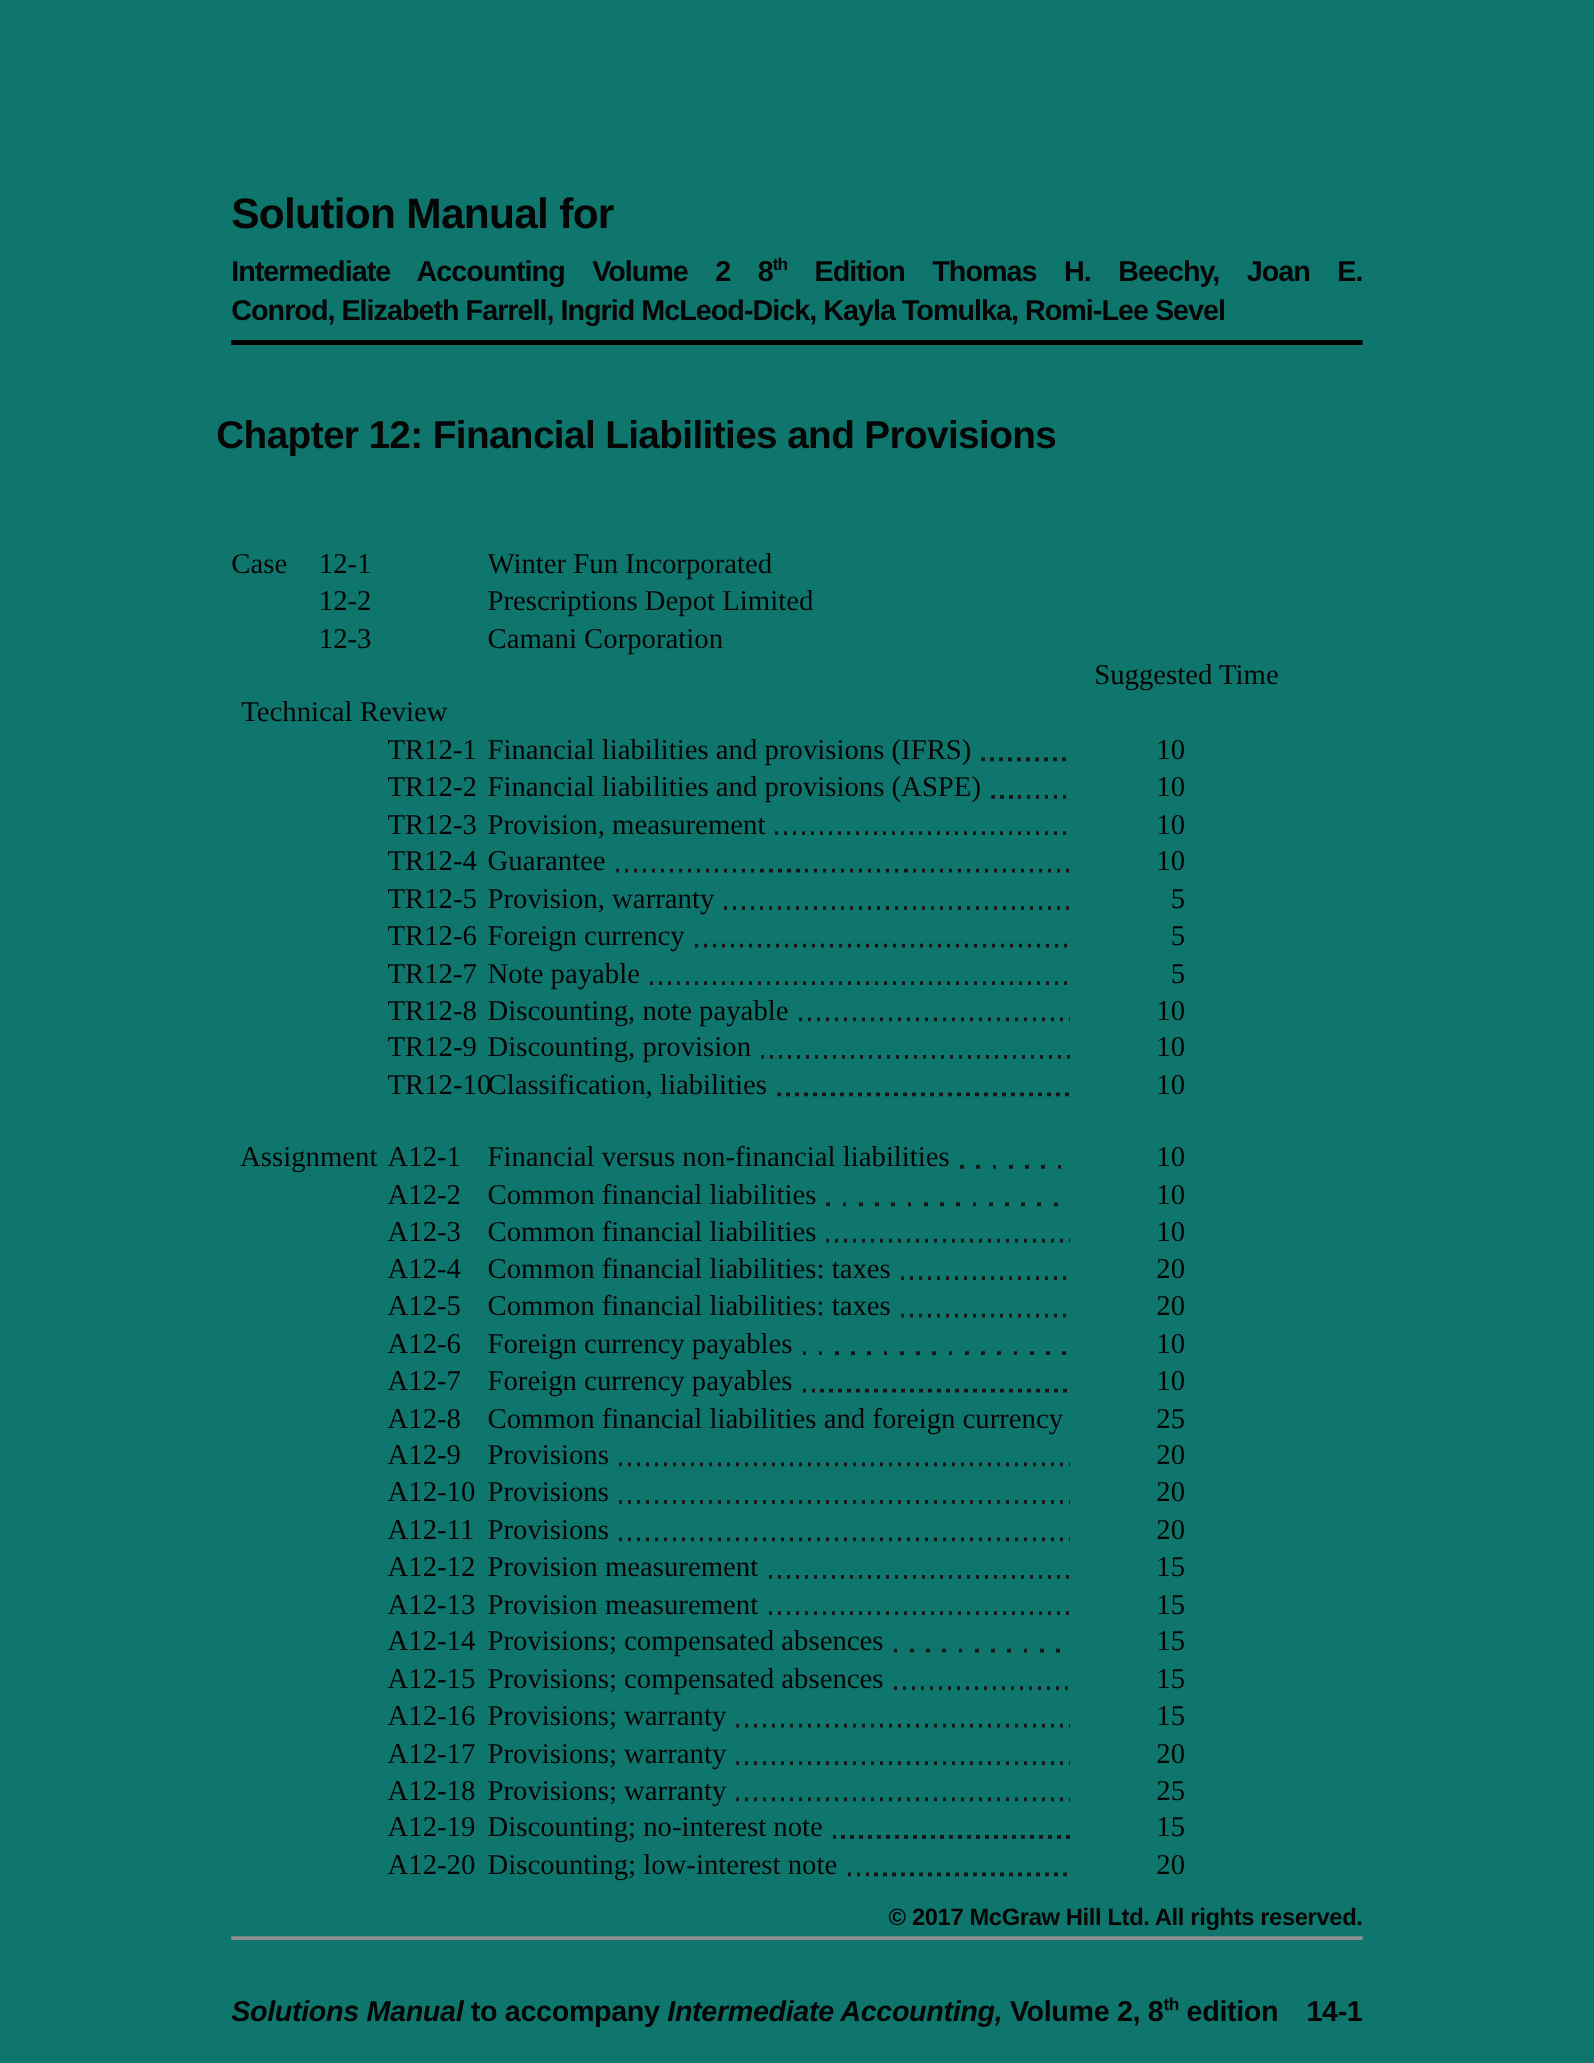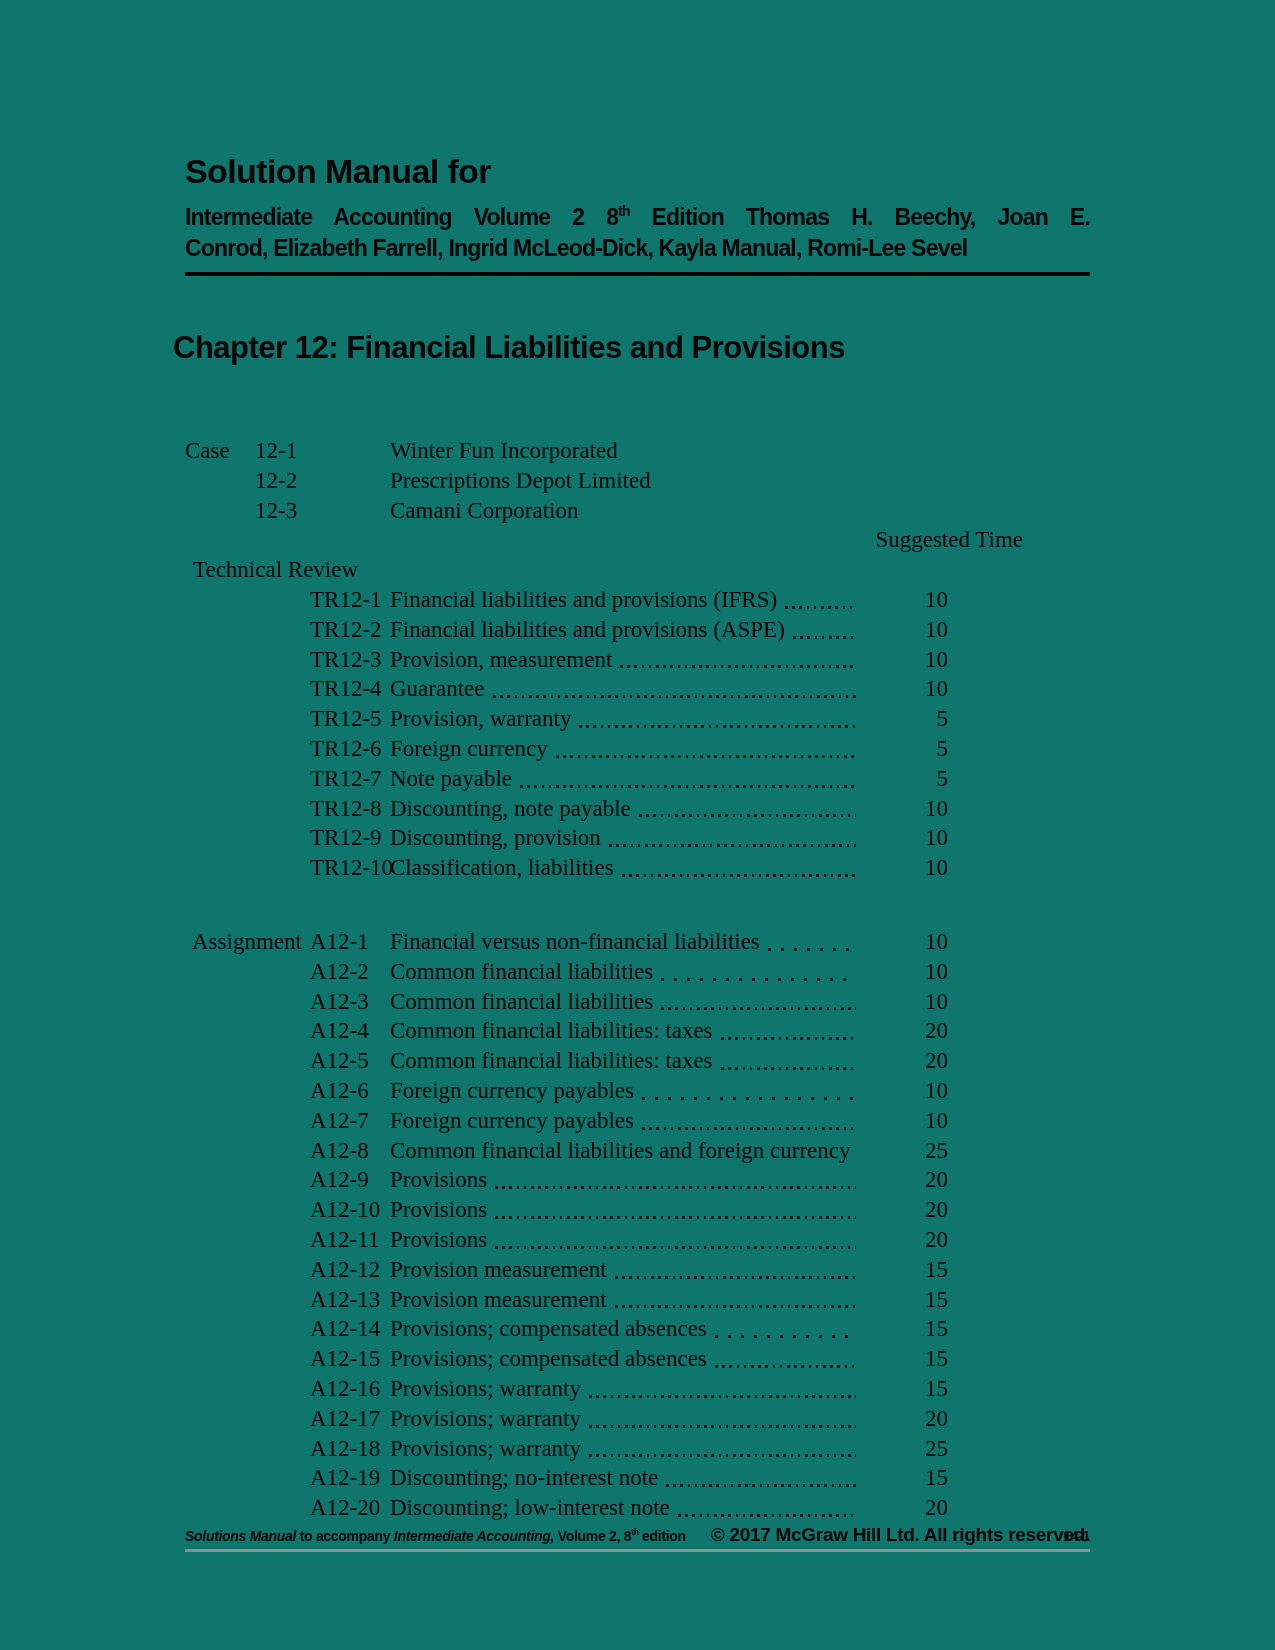--- a/index.html
+++ b/index.html
@@ -33,43 +33,43 @@
   .rows{width:763px;}
   .trow{display:flex;align-items:baseline;height:29.8px;line-height:29.8px;}
   .c-label{width:125px;padding-left:7px;box-sizing:border-box;white-space:nowrap;}
   .c-id{width:80px;white-space:nowrap;}
   .c-desc{flex:1;display:flex;align-items:baseline;white-space:nowrap;min-width:0;}
   .c-desc .t{flex:0 0 auto;}
   .c-time{width:80px;text-align:right;flex:0 0 auto;}
   .leader{flex:1 1 auto;height:3px;align-self:flex-end;margin:0 12px 6px 8px;}
   .leader-dots{background-image:repeating-linear-gradient(to right,#161616 0 2.6px,transparent 2.6px 7.2px);}
   .leader-ellipsis{background-image:repeating-linear-gradient(to right,#161616 0 3px,transparent 3px 13px);}
-  .assign-block{margin-top:44px;}
+  .assign-block{margin-top:28px;}
 
   
   .copyright{position:absolute;right:185px;top:1524px;
              font-family:"Liberation Sans","DejaVu Sans",sans-serif;
              font-weight:bold;font-size:19px;letter-spacing:-0.3px;}
   .footer-rule{position:absolute;left:185px;right:185px;top:1549px;height:3px;background:#8f8f8f;}
-  .footer-line{position:absolute;left:185px;right:185px;top:1528px;display:flex;
+  .footer-line{position:absolute;left:185px;right:185px;top:1596px;display:flex;
                justify-content:space-between;align-items:flex-end;
                font-family:"Liberation Sans","DejaVu Sans",sans-serif;
-               font-weight:bold;font-size:14px;letter-spacing:-0.3px;}
+               font-weight:bold;font-size:23px;letter-spacing:-0.3px;}
   .footer-left .it{font-style:italic;}
 </style>
 </head>
 <body>
 
 <div class="page">
 
   <div class="header">
     <h1 class="doc-title">Solution Manual for</h1>
     <div class="subtitle">
       <div class="jline"><span>Intermediate Accounting Volume 2 8</span><sup>th</sup><span> Edition Thomas H. Beechy, Joan E.</span></div>
-      <div>Conrod, Elizabeth Farrell, Ingrid McLeod-Dick, Kayla Manual, Romi-Lee Sevel</div>
+      <div>Conrod, Elizabeth Farrell, Ingrid McLeod-Dick, Kayla Tomulka, Romi-Lee Sevel</div>
     </div>
     <div class="title-rule"></div>
   </div>
 
   <h2 class="chapter-heading">Chapter 12: Financial Liabilities and Provisions</h2>
 
   <div class="toc">
 
     <div class="case-rows">
 

